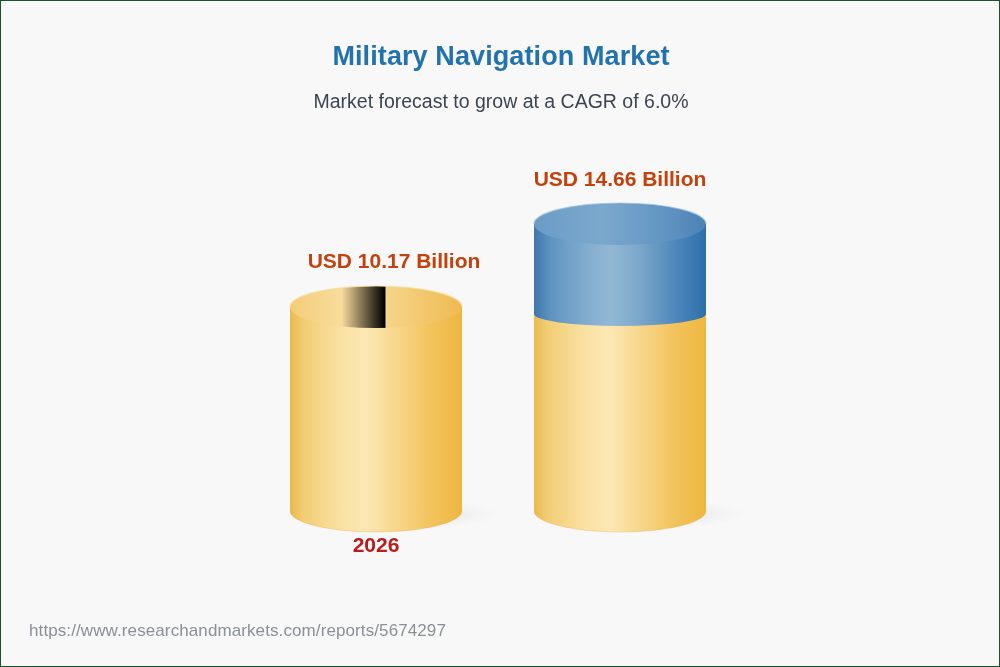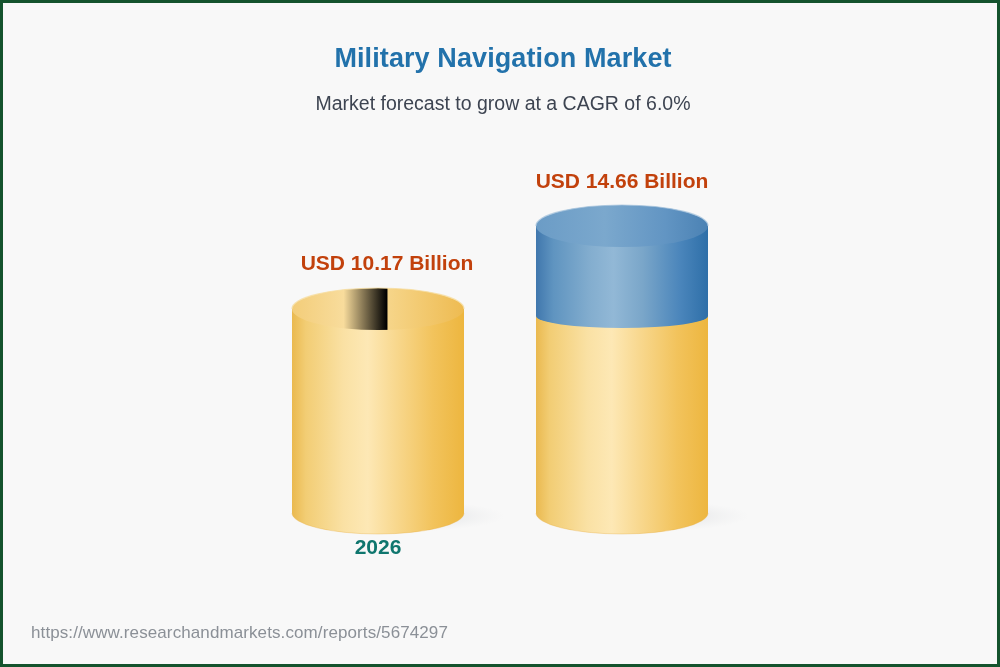--- a/index.html
+++ b/index.html
@@ -9,21 +9,21 @@
   }
   body {
     font-family: "Liberation Sans", sans-serif;
   }
   #canvas {
     position: relative;
     width: 1000px;
     height: 667px;
     background: #f8f8f8;
     box-sizing: border-box;
-    border: 3px solid #14532d;
+    border: 1px solid #14532d;
     overflow: hidden;
   }
   .chart-title {
     position: absolute;
     top: 40px;
     left: 0;
     width: 1000px;
     text-align: center;
     font-size: 27px;
     font-weight: bold;
@@ -42,35 +42,35 @@
   }
   .value-label {
     position: absolute;
     text-align: center;
     font-size: 21px;
     font-weight: bold;
     color: #c2410c;
     white-space: nowrap;
   }
   #value-label-0 {
-    left: 274px;
+    left: 283px;
     top: 248px;
     width: 220px;
   }
   #value-label-1 {
     left: 509px;
     top: 166px;
     width: 220px;
   }
   .cat-label {
     position: absolute;
     text-align: center;
     font-size: 21px;
     font-weight: bold;
-    color: #0f766e;
+    color: #b91c1c;
     white-space: nowrap;
   }
   #cat-label-0 {
     left: 285px;
     top: 532px;
     width: 180px;
   }
   #cat-label-1 {
     left: 529px;
     top: 532px;

